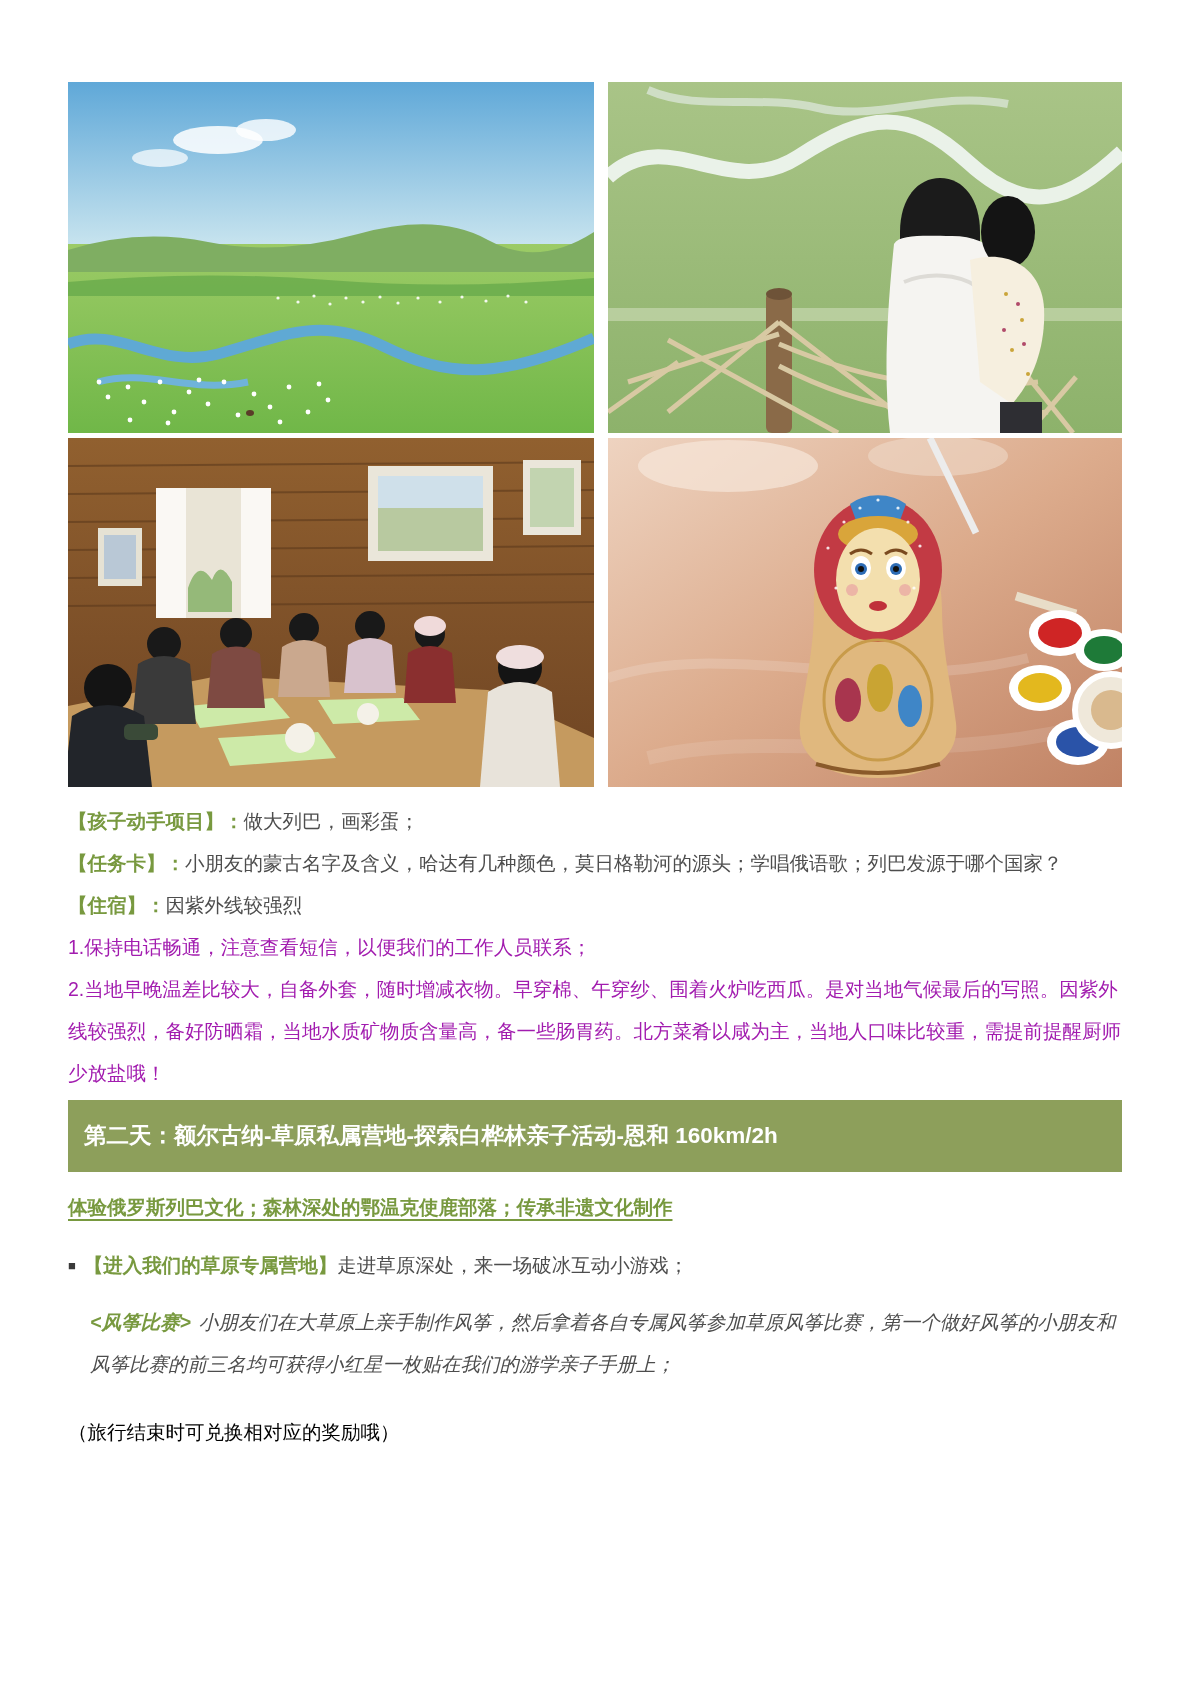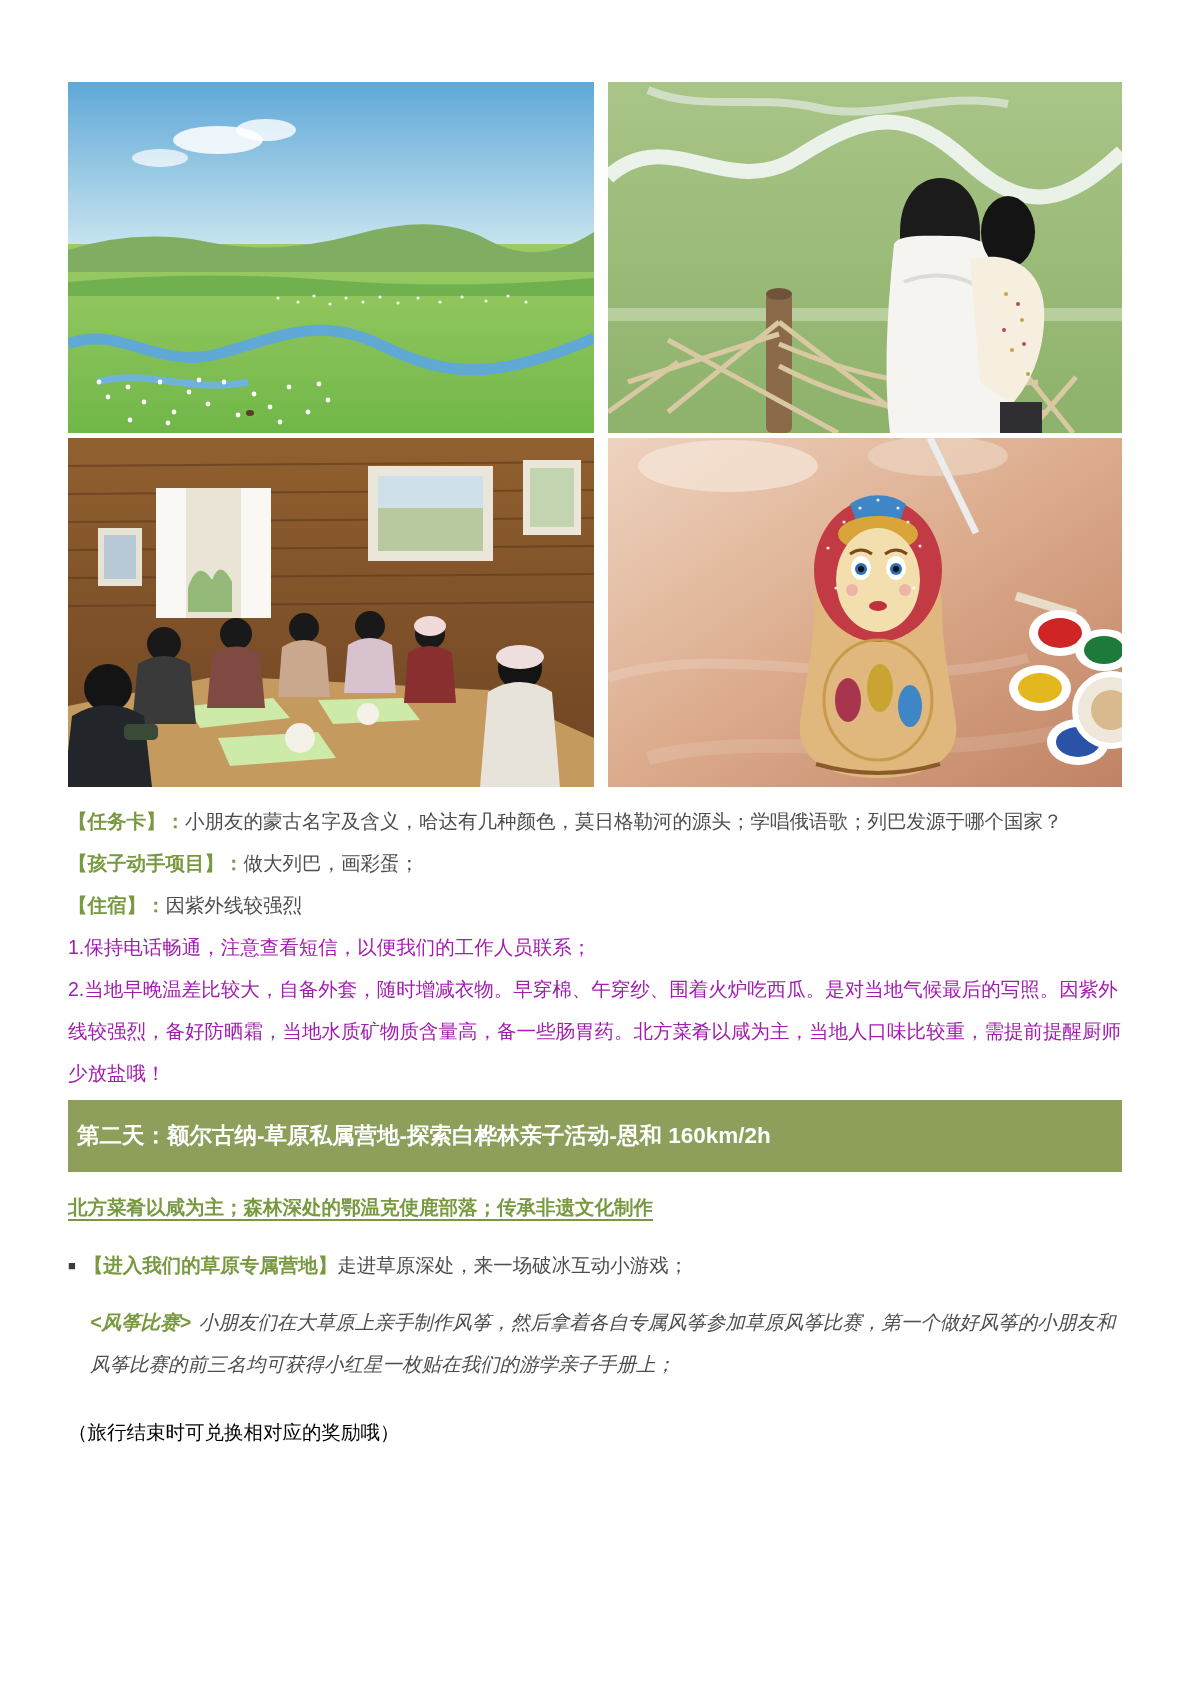--- a/index.html
+++ b/index.html
@@ -18,21 +18,21 @@
     position:absolute;left:68px;top:800px;width:1054px;
     font-size:19.5px;line-height:42px;color:#4d4d4d;
   }
   .para{margin:0;}
   .glabel{color:#78993f;font-weight:bold;}
   .tips-title{margin:6px 0 0;color:#78993f;font-weight:bold;}
   .tip{margin:0;color:#a21caf;}
   .banner{
     margin-top:6px;height:72px;background:#8d9f5b;color:#ffffff;
     font-weight:bold;font-size:22.5px;display:flex;align-items:center;
-    padding-left:9px;box-sizing:border-box;
+    padding-left:16px;box-sizing:border-box;
   }
   .subtitle{
     margin:14px 0 0;color:#78993f;font-weight:bold;
     text-decoration:underline;text-decoration-thickness:2px;text-underline-offset:5px;
   }
   .camp-line{margin:16px 0 0;}
   .bullet{color:#3a3a3a;font-size:13px;margin-right:8px;display:inline-block;transform:translateY(-2px);}
   .kite-para{margin:12px 0 0 22px;font-style:italic;}
   .kite-para .glabel{margin-right:8px;}
   .note{margin:26px 0 0;color:#000000;}
@@ -269,34 +269,34 @@
         <ellipse cx="470" cy="304" rx="22" ry="15" fill="#2a53a8"></ellipse>
         <circle cx="503" cy="272" r="36" fill="#efe8da" stroke="#ffffff" stroke-width="6"></circle>
         <circle cx="503" cy="272" r="20" fill="#d9b98e"></circle>
       </svg>
     </figure>
 
   </div>
 
   <div class="content">
 
+    <p class="para"><span class="glabel">【孩子动手项目】：</span><span>做大列巴，画彩蛋；</span></p>
+
     <p class="para"><span class="glabel">【任务卡】：</span><span>小朋友的蒙古名字及含义，哈达有几种颜色，莫日格勒河的源头；学唱俄语歌；列巴发源于哪个国家？</span></p>
-
-    <p class="para"><span class="glabel">【孩子动手项目】：</span><span>做大列巴，画彩蛋；</span></p>
 
     <p class="para"><span class="glabel">【住宿】：</span><span>因紫外线较强烈</span></p>
 
     <p class="tip">1.保持电话畅通，注意查看短信，以便我们的工作人员联系；</p>
     <p class="tip">2.当地早晚温差比较大，自备外套，随时增减衣物。早穿棉、午穿纱、围着火炉吃西瓜。是对当地气候最后的写照。因紫外线较强烈，备好防晒霜，当地水质矿物质含量高，备一些肠胃药。北方菜肴以咸为主，当地人口味比较重，需提前提醒厨师少放盐哦！</p>
 
     <div class="banner">
         <span>第二天：额尔古纳-草原私属营地-探索白桦林亲子活动-恩和 160km/2h</span>
       </div>
 
-    <p class="subtitle">北方菜肴以咸为主；森林深处的鄂温克使鹿部落；传承非遗文化制作</p>
+    <p class="subtitle">体验俄罗斯列巴文化；森林深处的鄂温克使鹿部落；传承非遗文化制作</p>
 
     <p class="camp-line"><span class="bullet">■</span><span class="glabel">【进入我们的草原专属营地】</span><span>走进草原深处，来一场破冰互动小游戏；</span></p>
 
     <p class="kite-para"><span class="glabel">&lt;风筝比赛&gt;</span><span>小朋友们在大草原上亲手制作风筝，然后拿着各自专属风筝参加草原风筝比赛，第一个做好风筝的小朋友和风筝比赛的前三名均可获得小红星一枚贴在我们的游学亲子手册上；</span></p>
 
     <p class="note">（旅行结束时可兑换相对应的奖励哦）</p>
 
   </div>
 
 </div>

